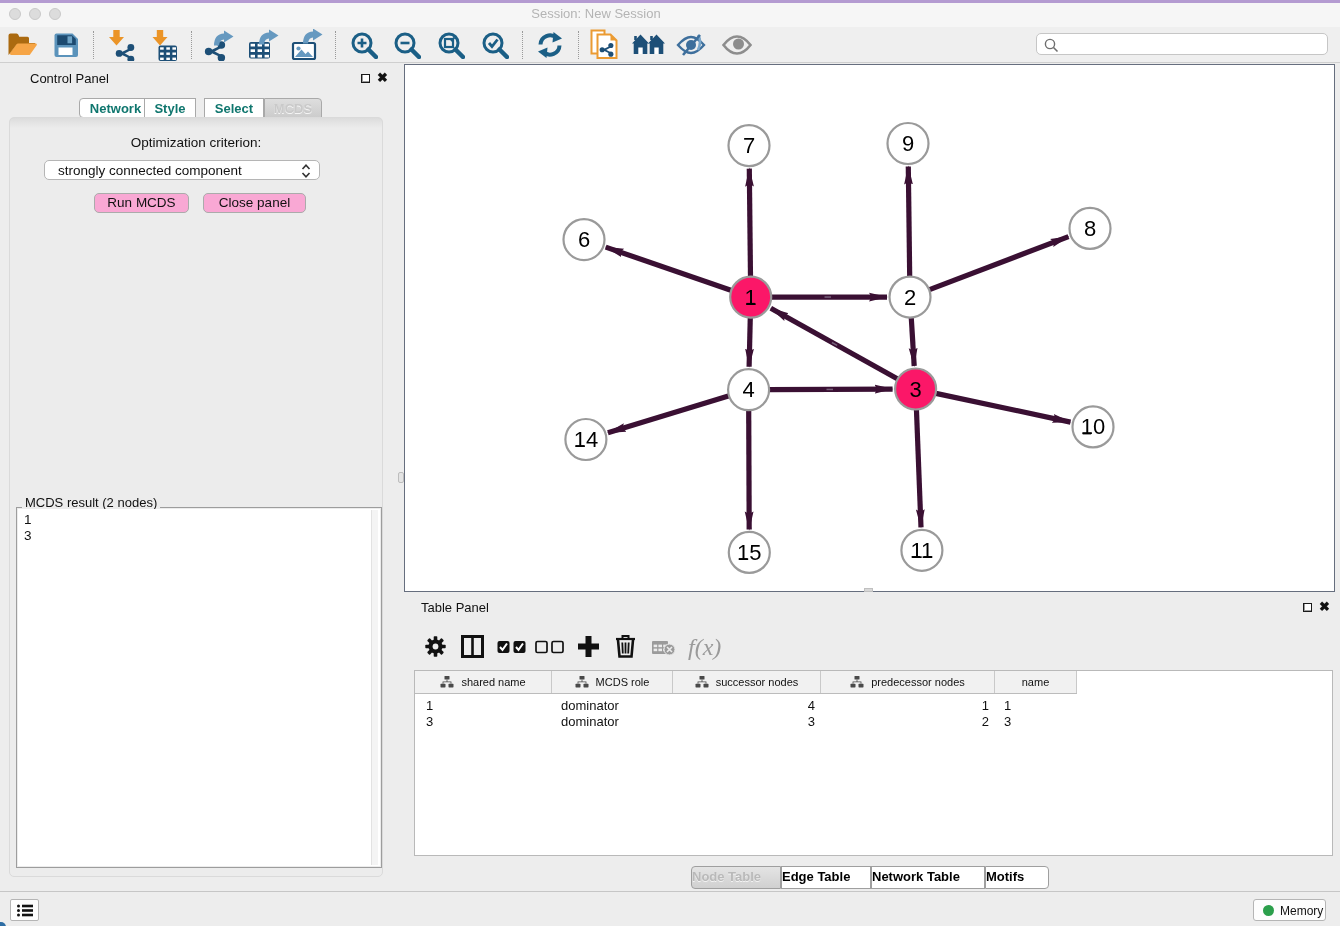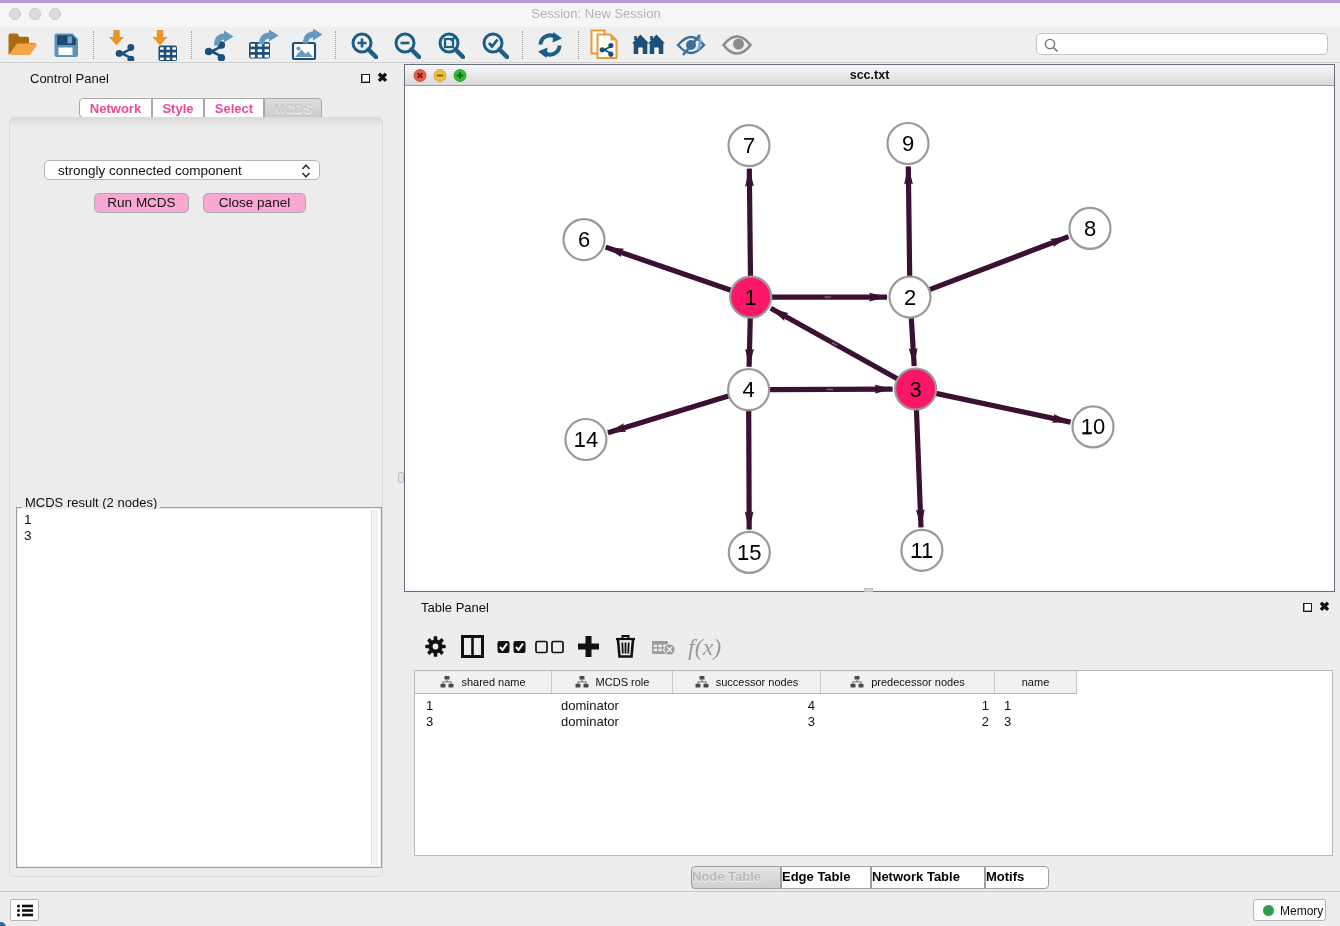--- a/index.html
+++ b/index.html
@@ -20,21 +20,21 @@
   border-left:1px dotted #9a9a9a; }
 
 #search { position:absolute; left:1036px; top:33px; width:292px; height:22px; background:#fff;
   border:1px solid #c6c6c6; border-radius:5px; }
 
 #cpanel { position:absolute; left:0; top:63px; width:392px; height:828px; background:#ededed; }
 #cptitle { position:absolute; left:30px; top:8px; font-size:13px; color:#111; }
 .wbtn { position:absolute; font-size:13px; color:#111; }
 .tabs1 { position:absolute; top:35px; height:20px; font-size:13px; }
 .tab { position:absolute; top:0; height:20px; background:#fff; border:1px solid #a9a9a9;
-  text-align:center; line-height:19px; color:#ec4899; font-weight:bold; }
+  text-align:center; line-height:19px; color:#0f766e; font-weight:bold; }
 .tab.sel { background:linear-gradient(#dedede,#cccccc); color:#c9c9c9;
   text-shadow:0 1px 0 #f5f5f5; border-color:#a9a9a9; }
 #cpinner { position:absolute; left:9px; top:54px; width:374px; height:760px;
   background:linear-gradient(180deg,#dcdcdc 0px,#ececec 10px); border:1px solid #dadada; border-radius:5px; }
 #optlabel { position:absolute; left:0; top:72px; width:392px; text-align:center;
   font-size:13.5px; color:#111; }
 #dropdown { position:absolute; left:44px; top:97px; width:276px; height:20px; background:#fff;
   border:1px solid #b5b5b5; border-radius:5px; font-size:13.5px; color:#111; }
 #dropdown span.txt { position:absolute; left:13px; top:2px; }
 .btn { position:absolute; top:130px; height:20px; background:#f9a8d4; border:1px solid #ababab;
@@ -234,55 +234,45 @@
 <path d="M9.5 9.5 L13.5 13.5" stroke="#6e6e6e" stroke-width="1.6"></path>
 </svg>
 </div>
 
 <div id="cpanel">
   <div id="cptitle">Control Panel</div>
   <div class="abs" style="left:361px; top:11px; width:9px; height:9px; border:1.5px solid #1a1a1a; background:#fff; box-shadow:1px -1px 0 #9a9a9a inset;"></div>
   <div class="wbtn" style="left:377px; top:7px; font-weight:bold;">✖</div>
   <div class="tabs1">
     <div class="tab" style="left:79px; width:73px; border-radius:4px 0 0 4px;">Network</div>
-    <div class="tab" style="left:152px; width:52px;">Style</div>
+    <div class="tab" style="left:144px; width:52px;">Style</div>
     <div class="tab" style="left:204px; width:60px;">Select</div>
     <div class="tab sel" style="left:264px; width:58px; border-radius:0 4px 0 0;">MCDS</div>
   </div>
   <div id="cpinner"></div>
+  <div id="optlabel">Optimization criterion:</div>
   <div id="dropdown">
     <span class="txt">strongly connected component</span>
     <svg width="10" height="14" style="position:absolute; right:8px; top:3px;" viewBox="0 0 10 14">
       <path d="M1.5 5 L5 1.2 L8.5 5" fill="none" stroke="#333" stroke-width="1.6"></path>
       <path d="M1.5 9 L5 12.8 L8.5 9" fill="none" stroke="#333" stroke-width="1.6"></path>
     </svg>
   </div>
   <div class="btn" style="left:94px; width:95px;">Run MCDS</div>
   <div class="btn" style="left:203px; width:103px;">Close panel</div>
   <div id="fieldset"></div>
   <div id="legend">MCDS result (2 nodes)</div>
   <div id="resultbox">
     <div class="scroll"></div>
     <div class="ln" style="top:3px;">1</div>
     <div class="ln" style="top:19px;">3</div>
   </div>
 </div>
 
 <div id="netwin">
-  <div id="nettitle">
-    <svg width="60" height="15" style="position:absolute;left:8px;top:3px;" viewBox="0 0 60 15">
-      <circle cx="7" cy="7.5" r="6" fill="#e95a50" stroke="#c23e35" stroke-width="0.8"></circle>
-      <path d="M4.6 5.1 L9.4 9.9 M9.4 5.1 L4.6 9.9" stroke="#801c17" stroke-width="1.8"></path>
-      <circle cx="27" cy="7.5" r="6" fill="#edbf40" stroke="#cf9f28" stroke-width="0.8"></circle>
-      <path d="M23.8 7.5 L30.2 7.5" stroke="#8e610b" stroke-width="1.9"></path>
-      <circle cx="47" cy="7.5" r="6" fill="#2dbc39" stroke="#1f9b2a" stroke-width="0.8"></circle>
-      <path d="M43.8 7.5 L50.2 7.5 M47 4.3 L47 10.7" stroke="#0c6e14" stroke-width="1.9"></path>
-    </svg>
-    <div class="t">scc.txt</div>
-  </div>
   <svg id="net" width="929" height="505" style="position:absolute; left:0; top:21px;" viewBox="0 0 929 505">
     <defs>
       <marker id="arr" markerUnits="userSpaceOnUse" markerWidth="22" markerHeight="12" refX="18" refY="5" orient="auto">
         <path d="M0,0.6 L19,5 L0,9.4 L2.6,5 Z" fill="#3a1033"></path>
       </marker>
     </defs>
     <g stroke="#3a1033" stroke-width="5.2" marker-end="url(#arr)">
       <line x1="345.5" y1="191.6" x2="344.3" y2="82.6"></line>
       <line x1="327.3" y1="204.7" x2="200.7" y2="161.1"></line>
       <line x1="365.2" y1="211.1" x2="482.0" y2="211.1"></line>

